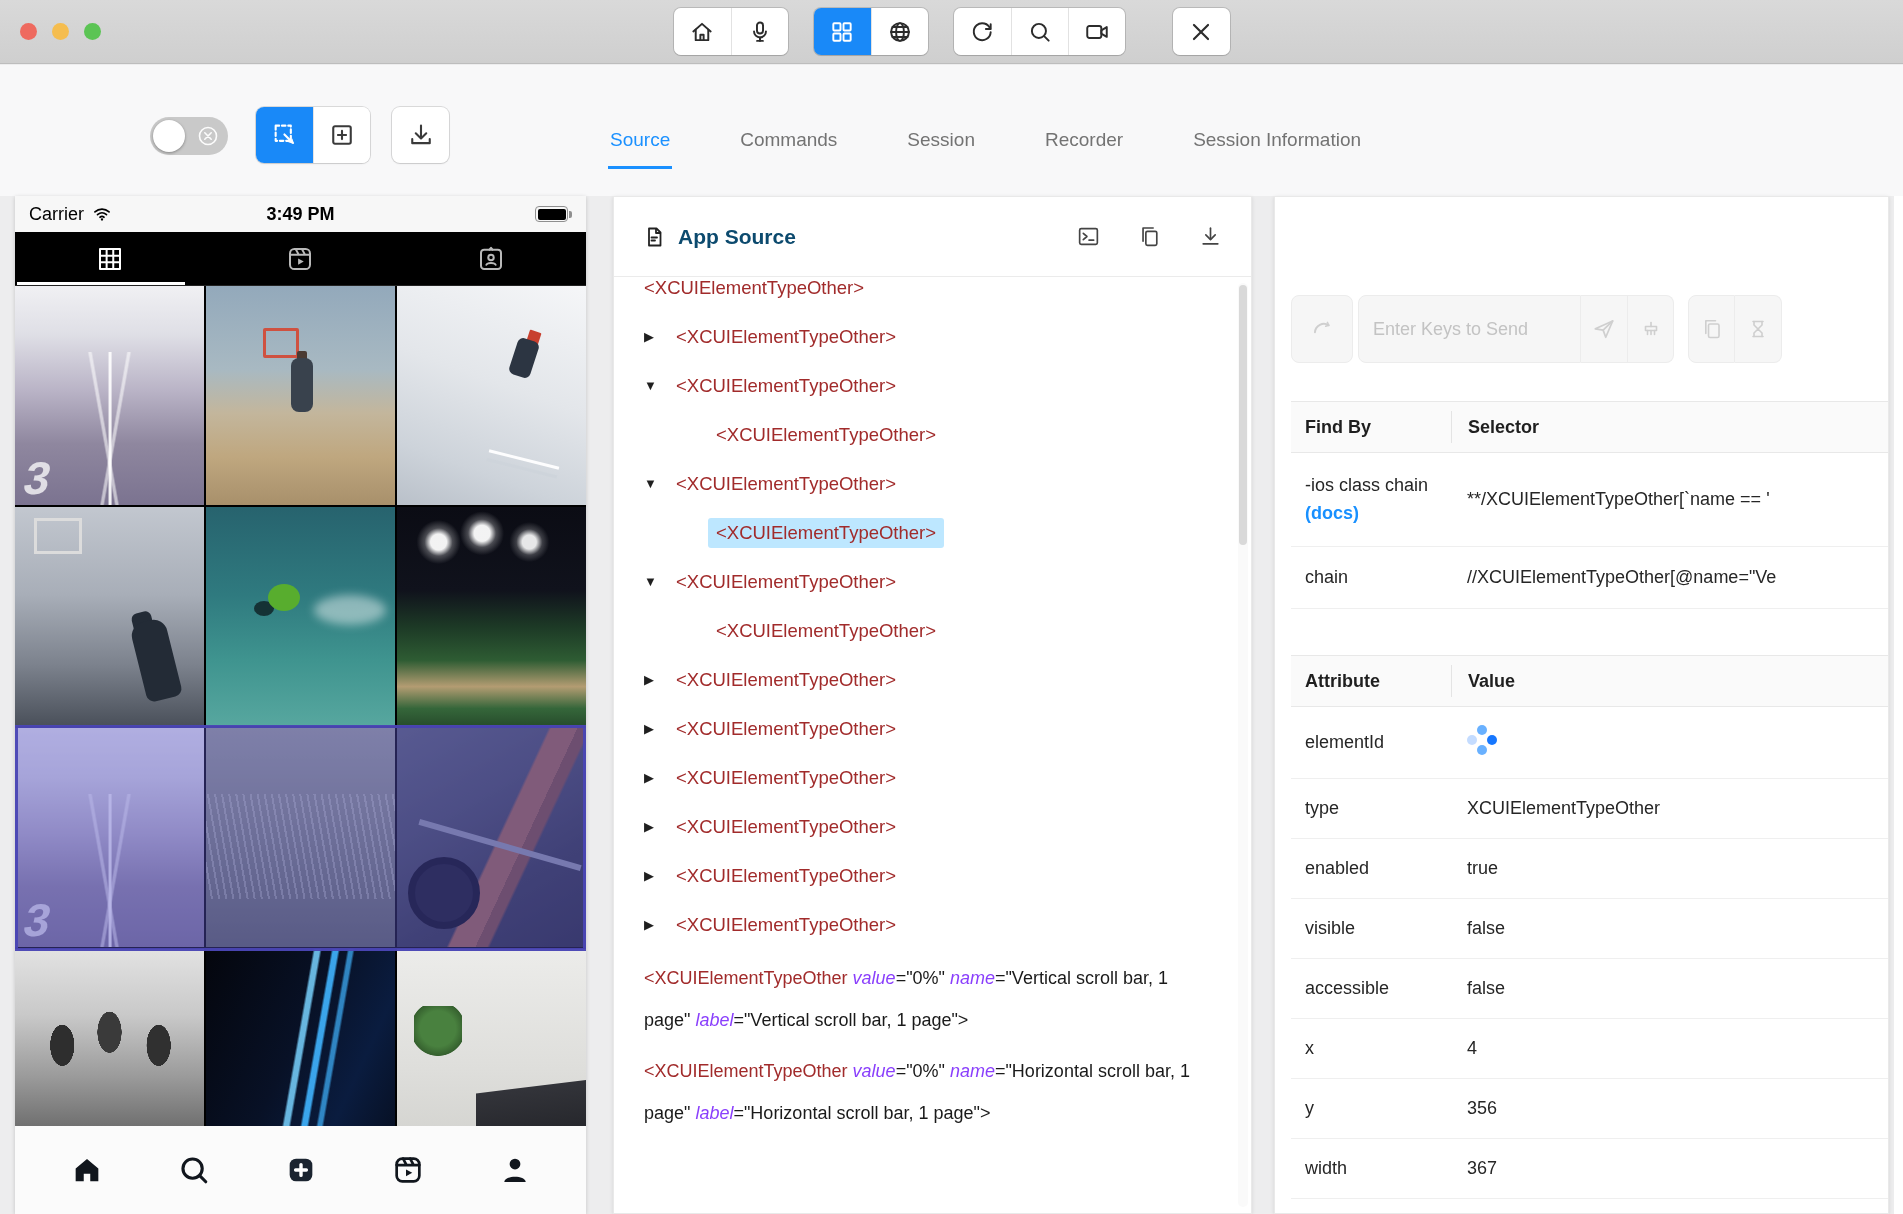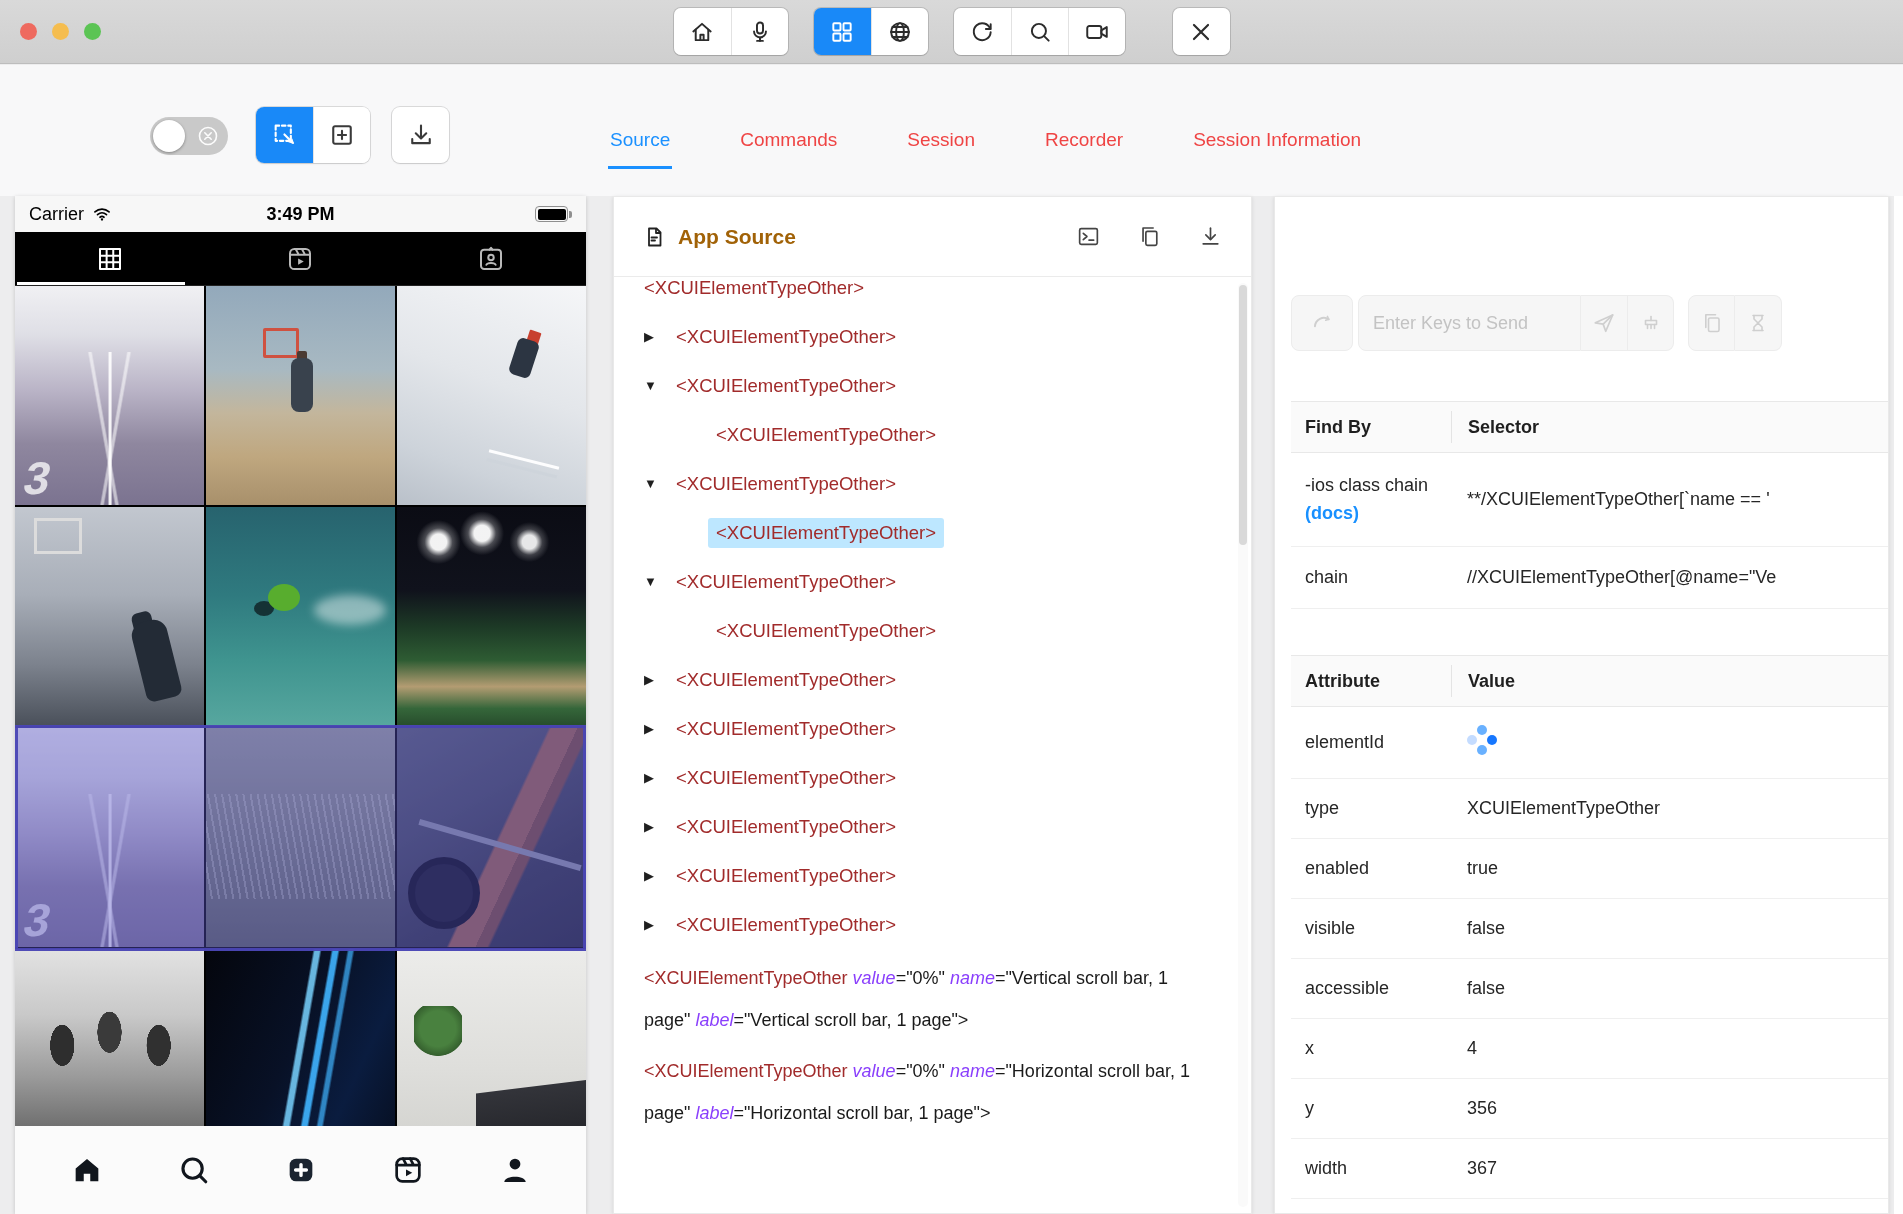--- a/index.html
+++ b/index.html
@@ -30,21 +30,21 @@
   .btngroup{position:absolute;left:256px;top:42px;display:flex;border-radius:8px;overflow:hidden;
     box-shadow:0 0 0 1px rgba(0,0,0,.12),0 1px 2px rgba(0,0,0,.08)}
   .sqbtn{width:57px;height:56px;background:#fff;border:none;display:flex;align-items:center;justify-content:center;
     color:#3a3a3a;cursor:pointer;padding:0;border-left:1px solid #e4e4e4}
   .sqbtn:first-child{border-left:none}
   .sqbtn.active{background:#1989f8;color:#fff}
   .dlbtn{position:absolute;left:392px;top:42px;width:57px;height:56px;border-radius:8px;overflow:hidden;
     box-shadow:0 0 0 1px rgba(0,0,0,.12),0 1px 2px rgba(0,0,0,.08);background:#fff;border:none;
     display:flex;align-items:center;justify-content:center;color:#3a3a3a;cursor:pointer}
   .tabs{position:absolute;left:608px;top:0;height:104px;display:flex;align-items:flex-end;gap:66px}
-  .tab{font-size:19px;color:#ef4444;padding:0 2px 15px 2px;border-bottom:3px solid transparent;cursor:pointer;white-space:nowrap}
+  .tab{font-size:19px;color:#737373;padding:0 2px 15px 2px;border-bottom:3px solid transparent;cursor:pointer;white-space:nowrap}
   .tab.active{color:#1a90ff;border-bottom-color:#1a90ff}
 
   
   .phone{position:absolute;left:15px;top:196px;width:571px;height:1018px;background:#000;
     box-shadow:0 1px 4px rgba(0,0,0,.18)}
   .statusbar{position:relative;height:36px;background:#f7f7f7;display:flex;align-items:center;padding:0 14px;color:#000}
   .carrier{font-size:18px;font-weight:500;margin-right:7px}
   .sb-time{position:absolute;left:50%;transform:translateX(-50%);font-size:18px;font-weight:600}
   .batt-wrap{margin-left:auto;display:flex;align-items:center}
   .batt{width:33px;height:16px;border:1px solid #8f8f8f;border-radius:4px;padding:1.5px}
@@ -120,42 +120,42 @@
     background:radial-gradient(circle at 50% 42%,#49813f 0 45%,#35602e 68%,transparent 70%)}
 
   .hl-overlay{position:absolute;left:0;right:0;top:493px;height:226px;
     background:rgba(88,84,199,.42);border:3px solid rgba(74,70,180,.95)}
   .pnav{position:absolute;left:0;right:0;bottom:0;height:88px;background:#fbfbfb;
     display:flex;align-items:center;justify-content:space-around;padding:0 18px;color:#11161d}
 
   
   .card{position:absolute;top:196px;background:#fff;border:1px solid #e9e9e9;box-shadow:0 1px 4px rgba(0,0,0,.10)}
   .card-h{height:80px;display:flex;align-items:center;padding:0 28px;border-bottom:1px solid #ebebeb;color:#222}
-  .card-title{font-size:21px;font-weight:600;margin-left:12px;color:#a16207}
+  .card-title{font-size:21px;font-weight:600;margin-left:12px;color:#0c4a6e}
   .h-actions{margin-left:auto;display:flex;gap:36px;color:#444}
   .h-actions .ab{background:none;border:none;padding:0;color:#444;cursor:pointer}
 
   
   .src-card{left:613px;width:639px;height:1018px}
   .src-body{height:936px;overflow:hidden;padding:10px 20px 15px 30px;position:relative}
   .tree-row{display:flex;align-items:center;height:49px;font-size:18.5px;cursor:pointer}
   .tree-row.cut{margin-top:-24px}
   .tw{width:32px;flex:none;font-size:13px;color:#1f1f1f}
   .lvl1{padding-left:72px}
   .tag{color:#a12b2b;white-space:nowrap}
   .tag.sel{background:#bde7ff;border-radius:3px;padding:4px 8px;margin-left:-8px}
   .raw{margin-top:8px;width:575px;font-size:18px;line-height:2.35;color:#1a1a1a;word-break:normal}
   .tk-tag{color:#a12b2b}
   .tk-attr{color:#8a3ffc;font-style:italic}
   .scrolltrack{position:absolute;right:3px;top:86px;bottom:6px;width:10px;background:#fafafa;border-radius:5px}
   .scrollthumb{position:absolute;top:2px;left:1px;width:8px;height:260px;background:#d9d9d9;border-radius:4px;cursor:pointer}
 
   
   .sel-card{left:1274px;width:615px;height:1018px}
-  .actrow{position:absolute;left:16px;top:98px;height:56px;display:flex;align-items:stretch}
+  .actrow{position:absolute;left:16px;top:98px;height:68px;display:flex;align-items:stretch}
   .dbtn{background:#f6f6f6;border:1px solid #ececec;color:#cfcfcf;display:flex;align-items:center;justify-content:center;padding:0}
   .b-tap{width:62px;border-radius:8px}
   .grp{display:flex;margin-left:5px}
   .send-input{width:223px;background:#f6f6f6;border:1px solid #ececec;border-radius:8px 0 0 8px;
     padding:0 14px;font-size:18px;color:#8a8a8a;font-family:"Liberation Sans",sans-serif}
   .send-input::placeholder{color:#c3c3c3}
   .b-send{width:47px;border-left:none}
   .b-clear{width:46px;border-left:none;border-radius:0 8px 8px 0}
   .grp2{display:flex;margin-left:14px}
   .b-copy{width:47px;border-radius:8px 0 0 8px}

